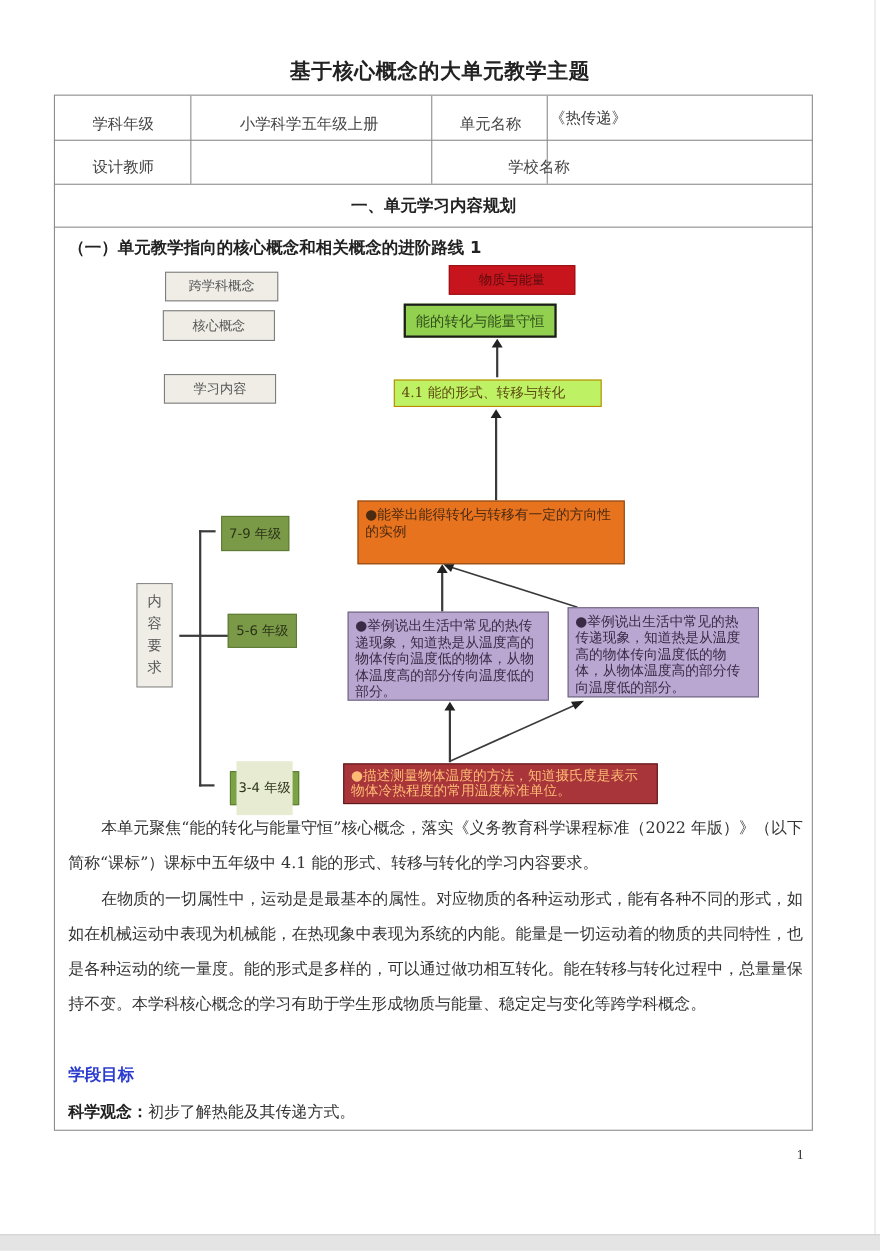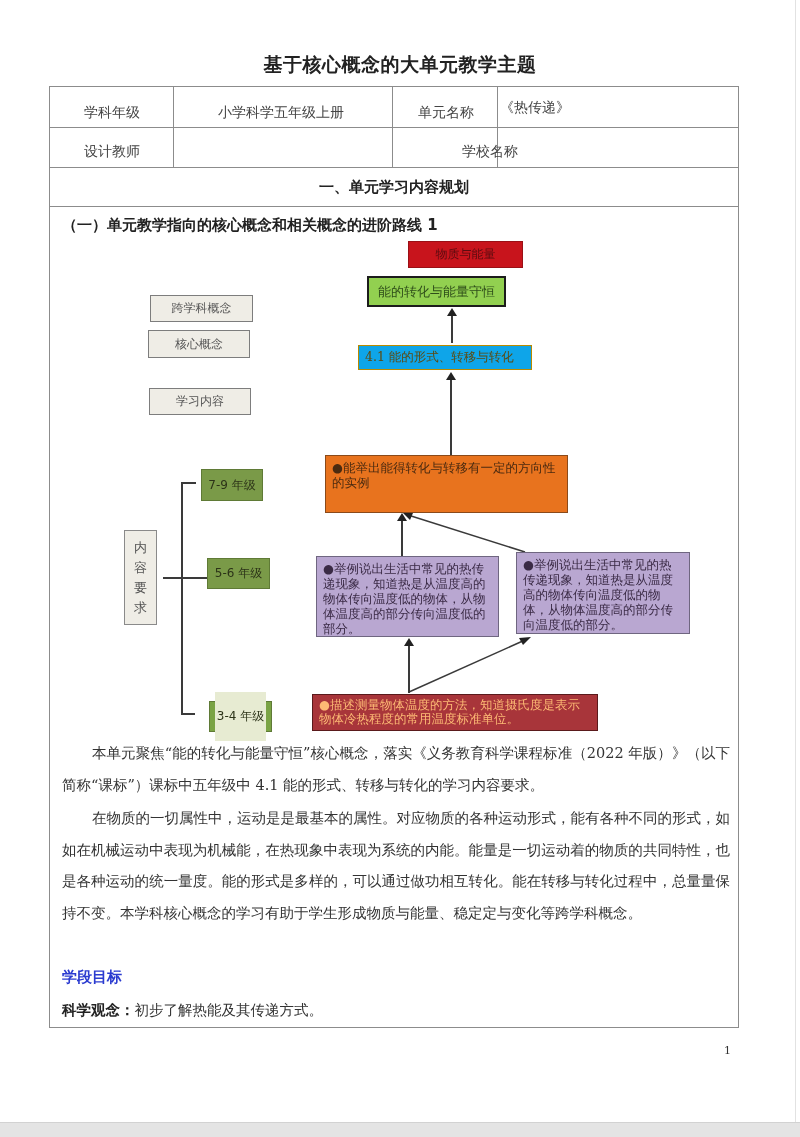--- a/index.html
+++ b/index.html
@@ -37,21 +37,21 @@
       position: absolute; left: 62px; top: 216px;
       font-family: "DejaVu Sans", "Liberation Sans", sans-serif;
       font-weight: bold; font-size: 15px; color: #222; white-space: nowrap;
     }
 
     
     .box { position: absolute; box-sizing: border-box; }
     .legend-box {
       background: #efede6; border: 1.5px solid #7d7d7d;
       font-family: "DejaVu Sans", "Liberation Sans", sans-serif;
-      font-size: 12px; color: #555; display: flex; align-items: center; justify-content: center; margin-top: 48px;
+      font-size: 12px; color: #555; display: flex; align-items: center; justify-content: center;
     }
     .grade-box {
       background: #7a9a48; border: 1.5px solid #5f7a36;
       font-family: "DejaVu Sans", "Liberation Sans", sans-serif;
       font-size: 12px; color: #2c3318; display: flex; align-items: center; justify-content: center;
     }
     .grade-box.g34 { background: #7aa344; }
     .grade-box.g34 span { background: #e7ebd2; padding: 16px 2px; }
     .vert-box {
       background: #efede6; border: 1.5px solid #8a8a8a;
@@ -114,21 +114,21 @@
   <div class="sub-head">（一）单元教学指向的核心概念和相关概念的进阶路线 1</div>
 
   <div>
 
     <div class="box legend-box" style="left:150px; top:247px; width:103px; height:27px;">跨学科概念</div>
     <div class="box legend-box" style="left:148px; top:282px; width:102px; height:28px;">核心概念</div>
     <div class="box legend-box" style="left:149px; top:340px; width:102px; height:27px;">学习内容</div>
 
     <div class="box" style="left:408px; top:241px; width:115px; height:27px; background:#c8141c; border:1px solid #9a1016; font-family:Liberation Mono, monospace; font-size:12px; color:#5a0c10; display:flex; align-items:center; justify-content:center;">物质与能量</div>
     <div class="box" style="left:367px; top:276px; width:139px; height:31px; background:#92d050; border:2.5px solid #1c1c1c; font-size:13px; color:#2f4e1a; display:flex; align-items:center; justify-content:center;">能的转化与能量守恒</div>
-    <div class="box" style="left:358px; top:345px; width:174px; height:25px; background:#0ea5e9; border:1px solid #b98a00; font-size:12.5px; color:#5c4a10; display:flex; align-items:center; padding-left:6px;">4.1 能的形式、转移与转化</div>
+    <div class="box" style="left:358px; top:345px; width:189px; height:25px; background:#bef264; border:1px solid #b98a00; font-size:12.5px; color:#5c4a10; display:flex; align-items:center; padding-left:6px;">4.1 能的形式、转移与转化</div>
 
     <div class="line" style="left:451px; top:313px; width:1.5px; height:30px;"></div>
     <div style="position:absolute; left:447px; top:308px; width:0; height:0; border-left:5px solid transparent; border-right:5px solid transparent; border-bottom:8px solid #222;"></div>
 
     <div class="line" style="left:450px; top:377px; width:1.5px; height:78px;"></div>
     <div style="position:absolute; left:446px; top:372px; width:0; height:0; border-left:5px solid transparent; border-right:5px solid transparent; border-bottom:8px solid #222;"></div>
 
     <div class="box" style="left:325px; top:455px; width:243px; height:58px; background:#e8731e; border:1px solid #8a4a1a;">
       <div class="diagram-text" style="color:#4a2a10;">●能举出能得转化与转移有一定的方向性的实例</div>
     </div>

